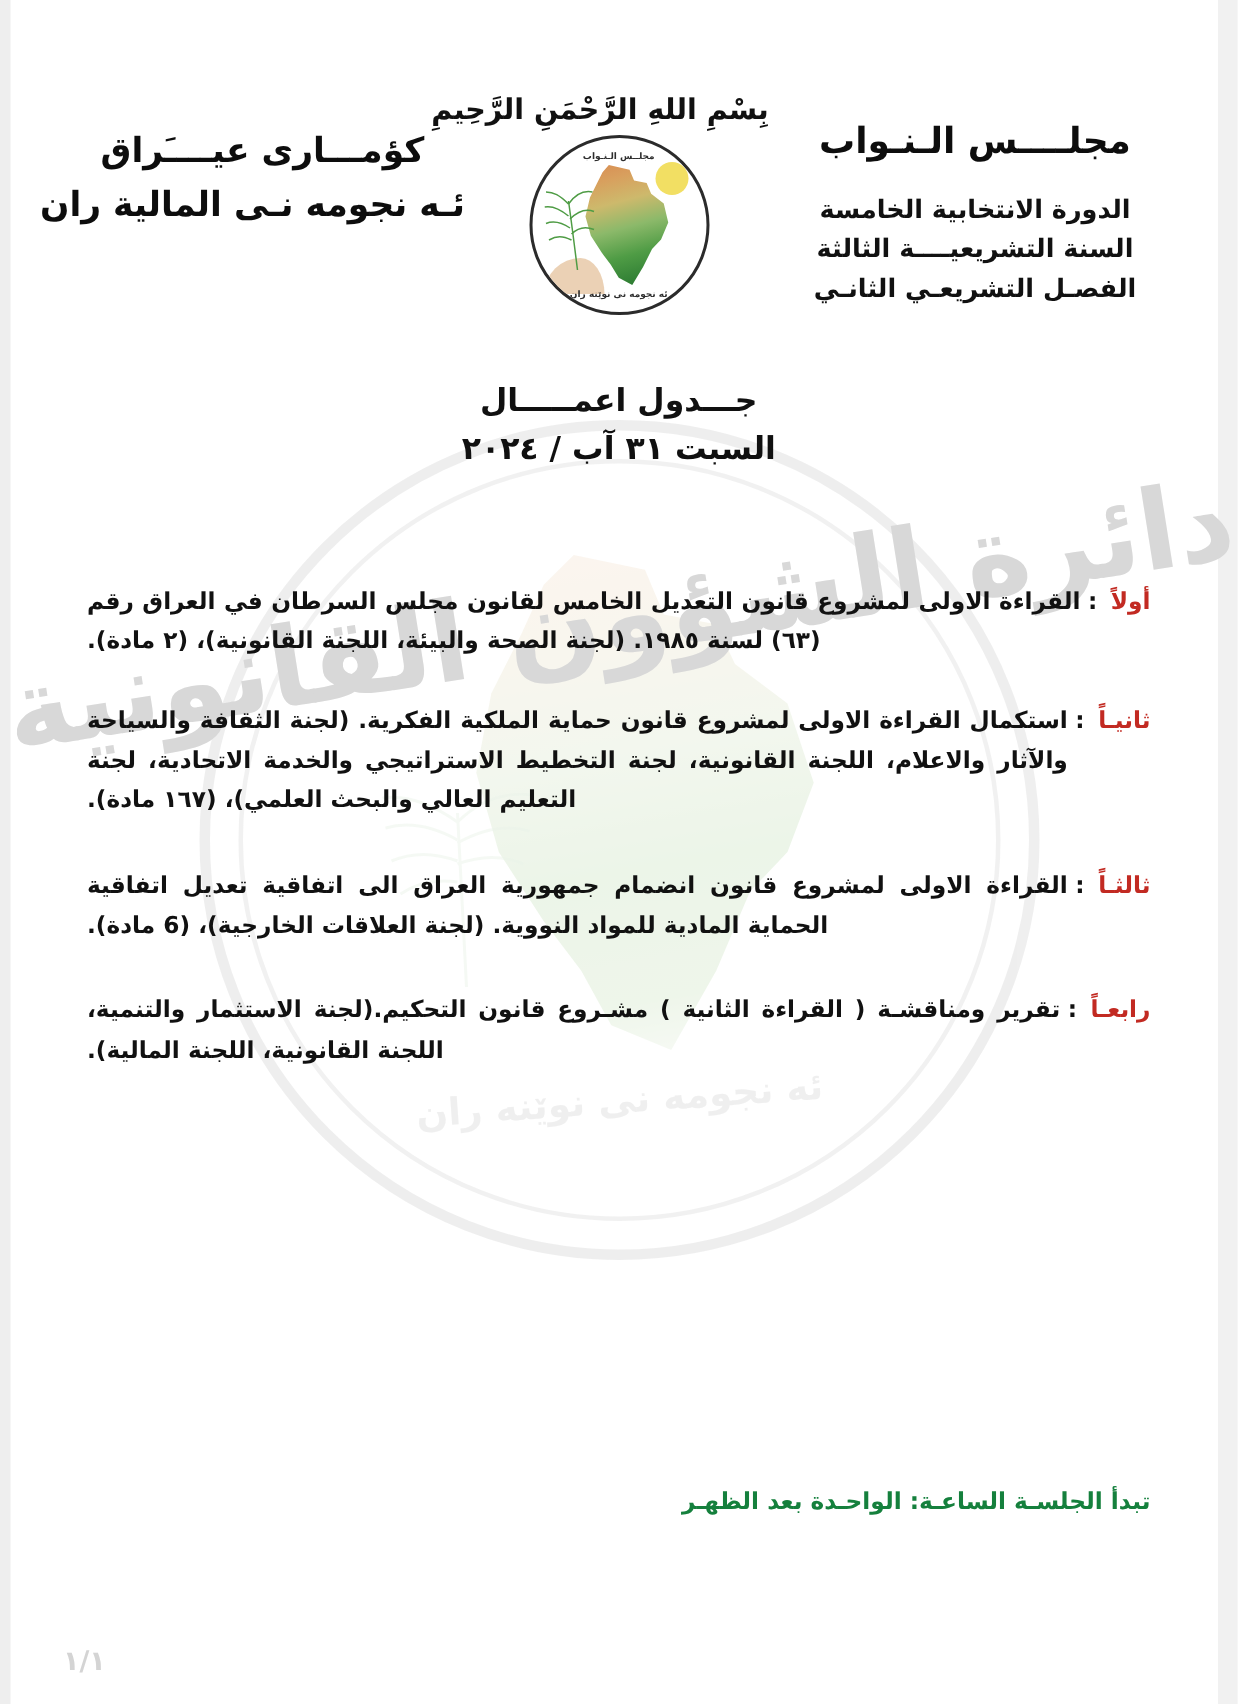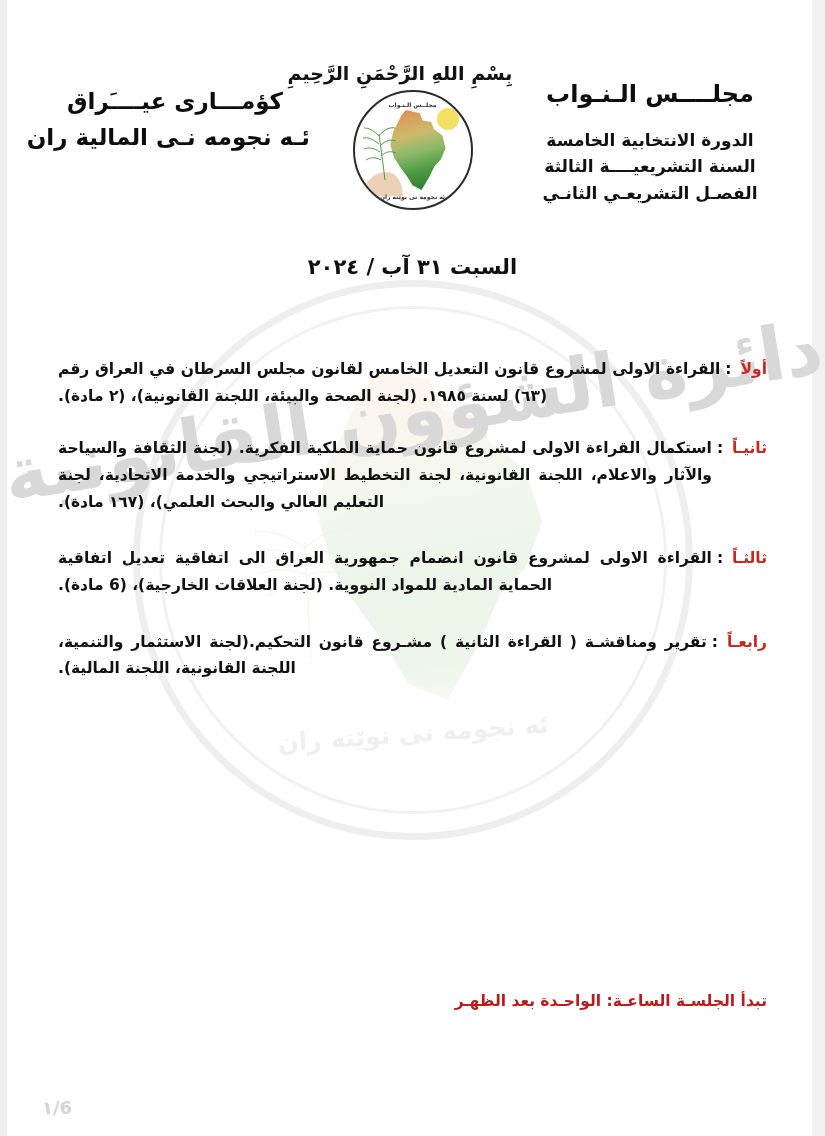--- a/index.html
+++ b/index.html
@@ -262,21 +262,21 @@
   }
 
   
   .start-note {
     position: absolute;
     z-index: 2;
     right: 58px;
     top: 992px;
     font-size: 15.5px;
     font-weight: 800;
-    color: #b91c1c;
+    color: #15803d;
     white-space: nowrap;
   }
   .page-num {
     position: absolute;
     z-index: 2;
     left: 42px;
     bottom: 18px;
     font-size: 18px;
     color: #d4d4d4;
     font-weight: 600;
@@ -345,20 +345,21 @@
     </div>
 
     <div class="hdr-col hdr-left">
       <div class="kurd-line">كؤمـــارى عيــــَراق</div>
       <div class="kurd-line">ئـه نجومه نـى المالية ران</div>
     </div>
 
   </div>
 
   <div class="doc-title">
+    <div>جـــدول اعمـــــال</div>
     <div>السبت ٣١ آب / ٢٠٢٤</div>
   </div>
 
   <div class="agenda">
 
     <div class="item">
       <span class="ordinal">أولاً</span>
       <span class="colon">:</span>
       <span class="item-body">القراءة الاولى لمشروع قانون التعديل الخامس لقانون مجلس السرطان في العراق رقم (٦٣) لسنة ١٩٨٥. (لجنة الصحة والبيئة، اللجنة القانونية)، (٢ مادة).</span>
     </div>
@@ -378,15 +379,15 @@
     <div class="item">
       <span class="ordinal">رابعـاً</span>
       <span class="colon">:</span>
       <span class="item-body">تقرير ومناقشـة ( القراءة الثانية ) مشـروع قانون التحكيم.(لجنة الاستثمار والتنمية، اللجنة القانونية، اللجنة المالية).</span>
     </div>
 
   </div>
 
   <div class="start-note">تبدأ الجلسـة الساعـة: الواحـدة بعد الظهـر</div>
 
-  <div class="page-num">6/١</div>
+  <div class="page-num">١/١</div>
 
 </div>
 
 </body></html>

